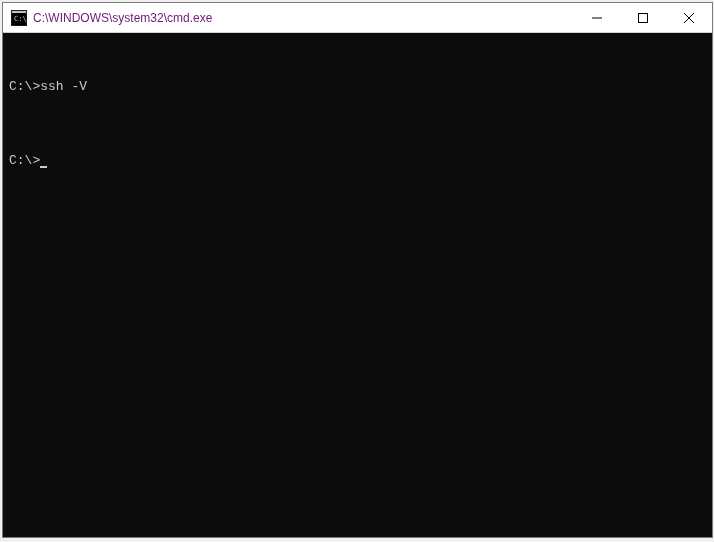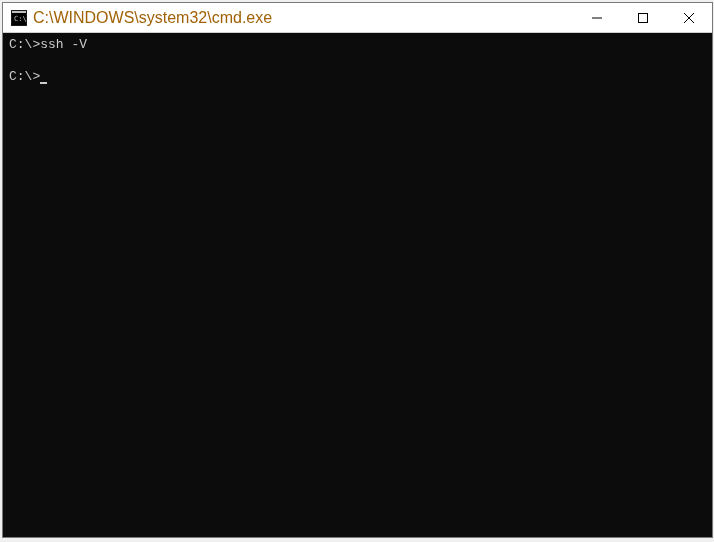--- a/index.html
+++ b/index.html
@@ -32,22 +32,22 @@
     }
     .titlebar-icon {
       width: 16px;
       height: 16px;
       margin-left: 8px;
       margin-right: 6px;
       flex-shrink: 0;
     }
     .titlebar-title {
       flex: 1;
-      font-size: 16px;
-      color: #a16207;
+      font-size: 12px;
+      color: #701a75;
       white-space: nowrap;
       overflow: hidden;
     }
     .window-controls {
       display: flex;
       height: 100%;
     }
     .window-control {
       width: 46px;
       height: 100%;
@@ -66,20 +66,21 @@
       padding: 4px 6px;
       font-family: Consolas, "Courier New", monospace;
       font-size: 13px;
       line-height: 16px;
       color: #cccccc;
       overflow: hidden;
       position: relative;
     }
     .terminal-line {
       white-space: pre;
+      margin-top: 42px;
     }
     .cursor {
       display: inline-block;
       width: 7px;
       height: 2px;
       background: #cccccc;
       vertical-align: bottom;
       margin-bottom: 1px;
     }
     .blank-line {

